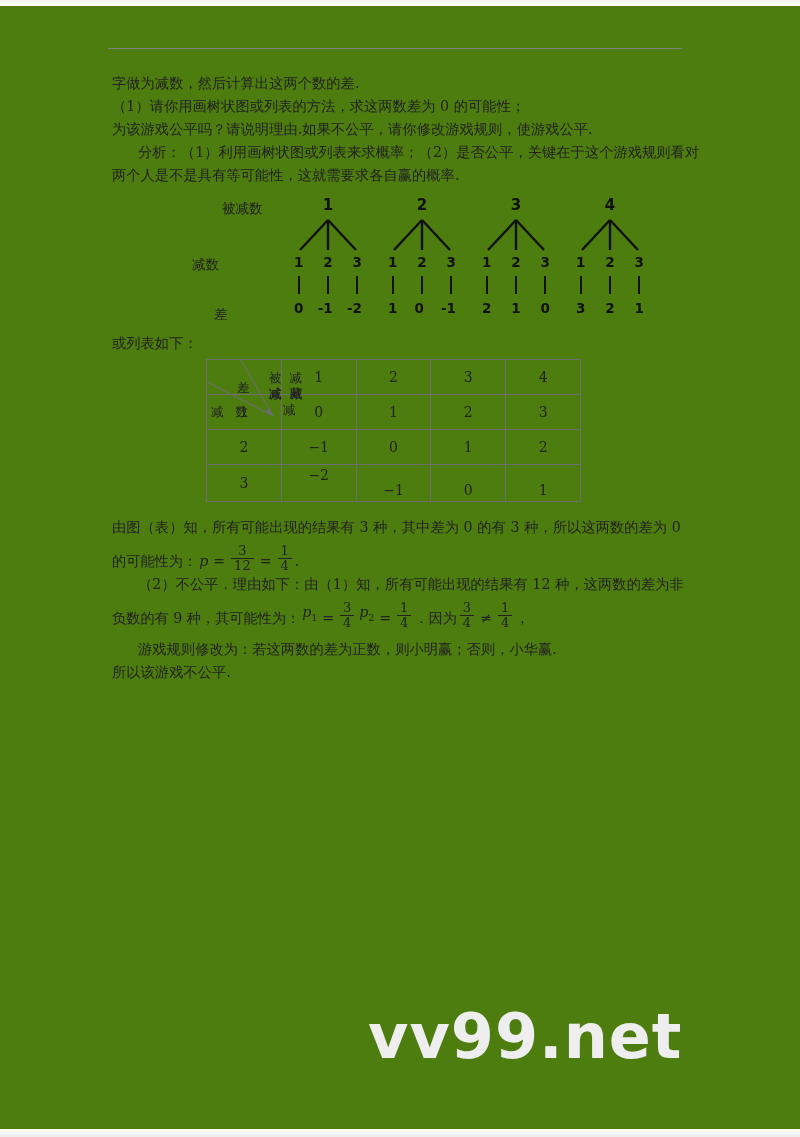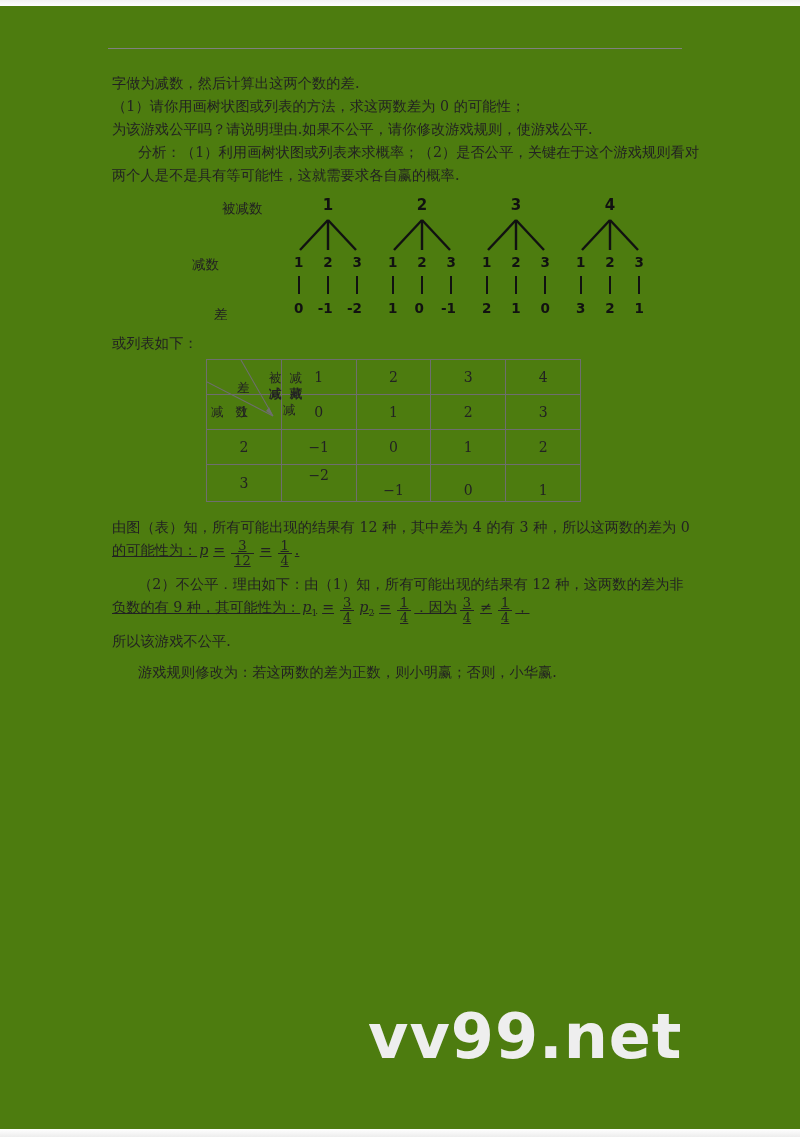--- a/index.html
+++ b/index.html
@@ -164,27 +164,26 @@
   .ct-min2     { left: 62px; top: 26px; letter-spacing: 2px; font-weight: bold; }
   .ct-min3     { left: 76px; top: 42px; }
   .ct-subtrah  { left: 4px;  top: 44px; letter-spacing: 4px; }
   .cell-raise { vertical-align: top; padding-top: 2px; }
   .cell-drop  { vertical-align: bottom; padding-bottom: 3px; }
   td.r3 { height: 44px; }
 
   
   .mathline {
     display: flex;
-    align-items: flex-start;
+    align-items: flex-end;
     flex-wrap: wrap;
     font-size: 14.2px;
     line-height: 23px;
     color: #222;
     min-height: 34px;
-    text-decoration: underline;
   }
   .mi {
     font-style: italic;
     font-family: "DejaVu Serif", "Liberation Serif", serif;
     padding: 0 2px;
   }
   .mi sub { font-size: 9px; font-style: normal; }
   .frac {
     display: inline-flex;
     flex-direction: column;
@@ -383,21 +382,21 @@
           <td class="r3">3</td>
           <td class="r3 cell-raise">−2</td>
           <td class="r3 cell-drop">−1</td>
           <td class="r3 cell-drop">0</td>
           <td class="r3 cell-drop">1</td>
         </tr>
       </tbody>
         </table>
     </div>
 
-    <div class="tline" style="margin-top:14px">由图（表）知，所有可能出现的结果有 12 种，其中差为 4 的有 3 种，所以这两数的差为 0</div>
+    <div class="tline" style="margin-top:14px">由图（表）知，所有可能出现的结果有 3 种，其中差为 0 的有 3 种，所以这两数的差为 0</div>
     <div class="mathline">
       <span>的可能性为：</span>
       <span class="mi">p</span>
       <span class="op">=</span>
       <span class="frac">
         <span class="num">3</span>
         <span class="den">12</span>
       </span>
       <span class="op">=</span>
       <span class="frac">
@@ -427,20 +426,20 @@
         <span class="num">3</span>
         <span class="den">4</span>
       </span>
       <span class="op">≠</span>
       <span class="frac">
         <span class="num">1</span>
         <span class="den">4</span>
       </span>
       <span>，</span>
     </div>
+    <div class="tline indent" style="margin-top:8px">游戏规则修改为：若这两数的差为正数，则小明赢；否则，小华赢.</div>
     <div class="tline">所以该游戏不公平.</div>
-    <div class="tline indent" style="margin-top:8px">游戏规则修改为：若这两数的差为正数，则小明赢；否则，小华赢.</div>
 
   </div>
 
   <div class="watermark">vv99.net</div>
   <div class="page-edge-bottom"></div>
 </div>
 
 </body></html>

